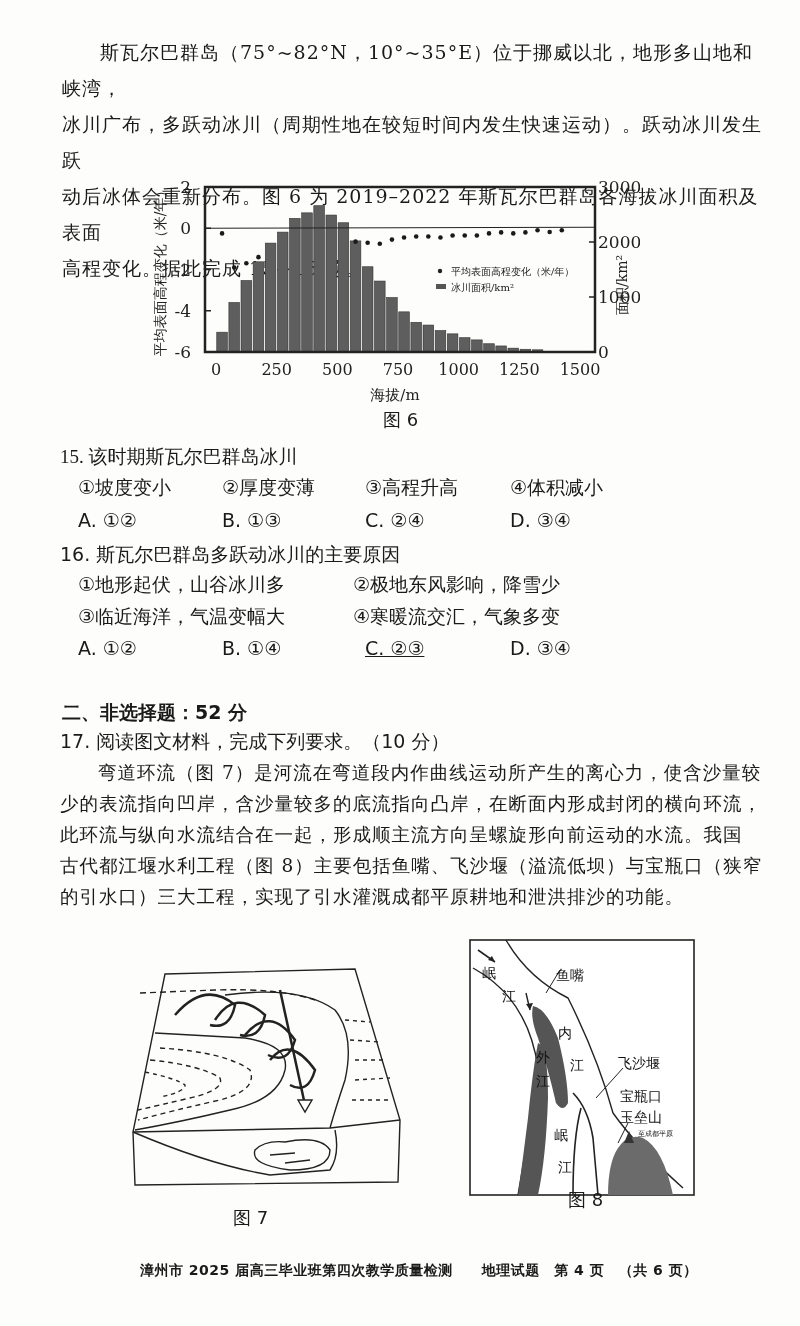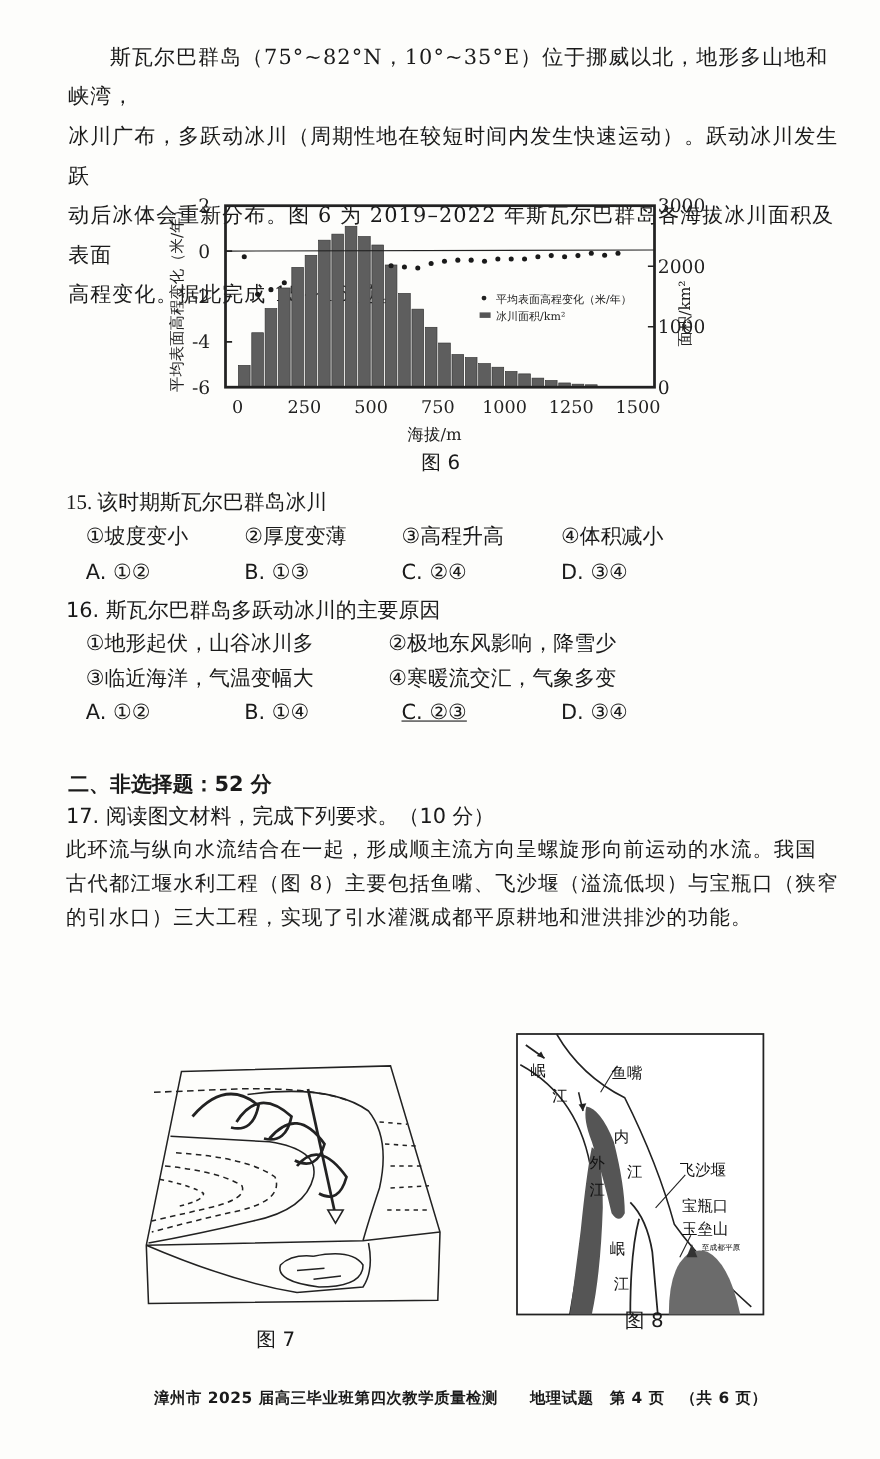--- a/index.html
+++ b/index.html
@@ -143,20 +143,22 @@
 <div class="opt" style="left:78px;top:604px;">③临近海洋，气温变幅大</div>
 <div class="opt" style="left:353px;top:604px;">④寒暖流交汇，气象多变</div>
 <div class="opt" style="left:78px;top:637px;">A. ①②</div>
 <div class="opt" style="left:222px;top:637px;">B. ①④</div>
 <div class="opt" style="left:365px;top:637px;text-decoration:underline;">C. ②③</div>
 <div class="opt" style="left:510px;top:637px;">D. ③④</div>
 
 <div class="heading">二、非选择题：52 分</div>
 <div class="q" style="left:60px;top:729px;">17. 阅读图文材料，完成下列要求。（10 分）</div>
 <div class="para" style="top:757px;font-size:18.5px;line-height:31px;left:60px;width:715px;">
+  <p class="indent">弯道环流（图 7）是河流在弯道段内作曲线运动所产生的离心力，使含沙量较</p>
+  <p>少的表流指向凹岸，含沙量较多的底流指向凸岸，在断面内形成封闭的横向环流，</p>
   <p>此环流与纵向水流结合在一起，形成顺主流方向呈螺旋形向前运动的水流。我国</p>
   <p>古代都江堰水利工程（图 8）主要包括鱼嘴、飞沙堰（溢流低坝）与宝瓶口（狭窄</p>
   <p>的引水口）三大工程，实现了引水灌溉成都平原耕地和泄洪排沙的功能。</p>
 </div>
 
 <svg class="abs" style="left:130px;top:960px;" width="280" height="230" viewBox="0 0 280 230">
   <g fill="none" stroke="#222" stroke-width="1.4">
 
     <path d="M35 14 L225 9 L270 160 L268 222 L5 225 L3 172 Z"></path>
     <path d="M3 172 L200 168 L270 160"></path>

